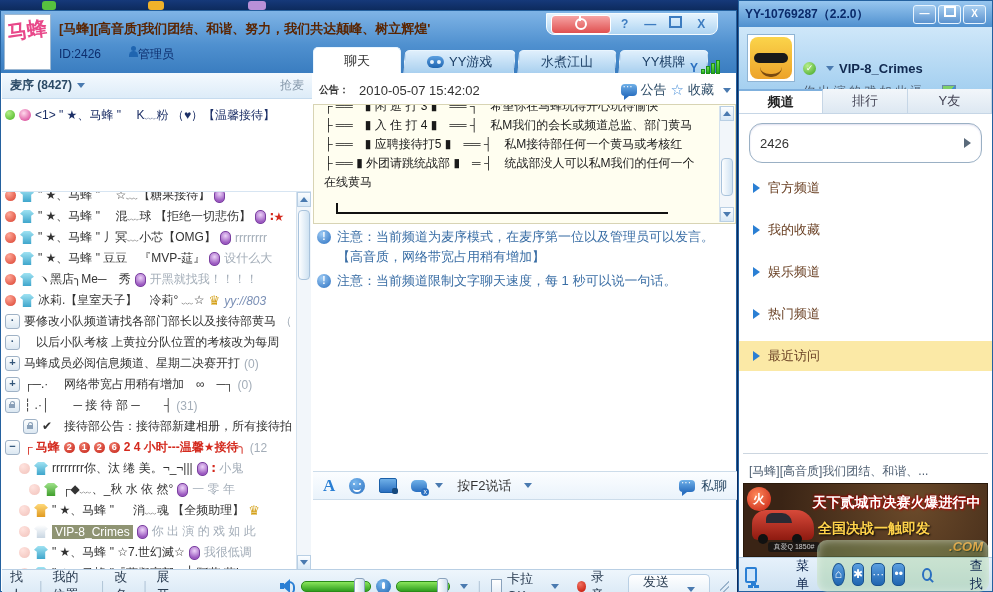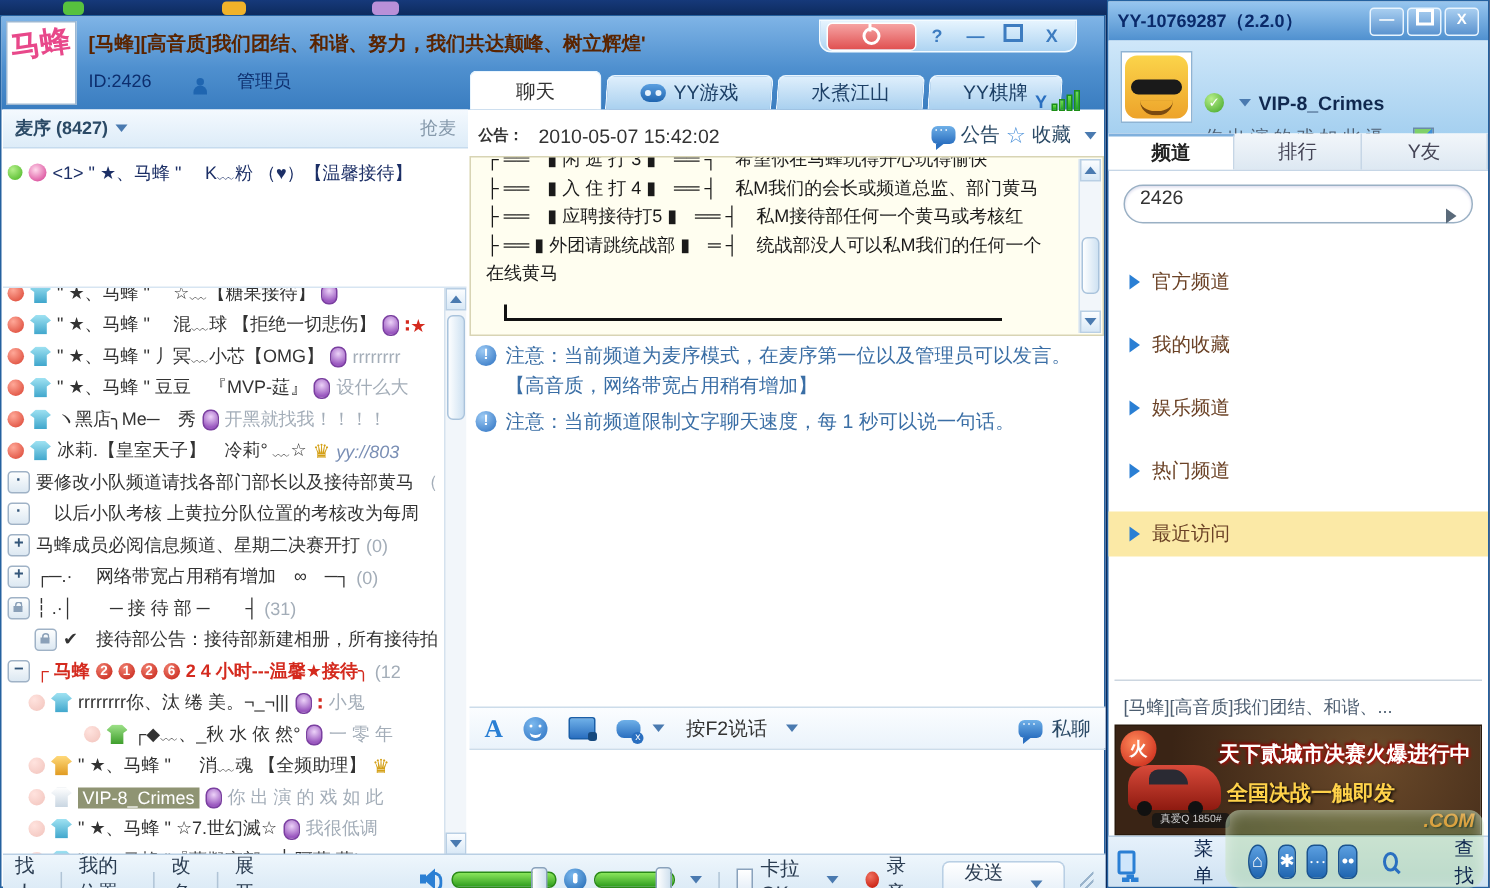--- a/index.html
+++ b/index.html
@@ -11,21 +11,21 @@
   #desktop-strip{left:0;top:0;width:738px;height:10px;background:linear-gradient(#16397a,#0d2b5e);}
   .dicon{position:absolute;top:1px;height:9px;border-radius:3px;}
 
   
   #left-win{left:0;top:10px;width:737px;height:582px;background:#fff;border:1px solid #24619f;box-sizing:border-box;}
   #lw-titlebar{left:0;top:0;width:735px;height:62px;background:linear-gradient(180deg,#7fb4e6 0%,#4f90cf 55%,#3a7dc0 100%);}
   #lw-logo{left:3px;top:3px;width:47px;height:56px;background:#fff;border:1px solid #9db8d2;box-sizing:border-box;overflow:hidden;}
   #lw-logo .calli{position:absolute;left:2px;top:4px;font-family:"Liberation Serif","DejaVu Serif",serif;font-weight:bold;color:#e8488a;font-size:20px;line-height:22px;transform:rotate(-8deg);}
   #lw-title{left:58px;top:9px;width:470px;font-size:13px;font-weight:bold;color:#5a2400;white-space:nowrap;overflow:hidden;}
   #lw-id{left:58px;top:36px;color:#0d2e6e;font-size:12px;}
-  #lw-admin{left:128px;top:35px;color:#0d2e6e;font-size:12px;display:flex;align-items:flex-end;gap:20px;}
+  #lw-admin{left:128px;top:35px;color:#0d2e6e;font-size:12px;display:flex;align-items:flex-start;gap:0;}
 
   #lw-btns{left:545px;top:2px;width:172px;height:22px;background:linear-gradient(#e6f4fe,#aed4f2);border:1px solid #f4fbff;border-radius:0 0 8px 8px;display:flex;align-items:center;gap:2px;padding:0 4px;box-sizing:border-box;}
   .pwrbtn{width:58px;height:17px;background:linear-gradient(#f6a4a4,#e05050);border:1px solid #fff;border-radius:4px;display:flex;align-items:center;justify-content:center;cursor:pointer;}
   .pwr{width:8px;height:8px;border:2px solid #fff;border-radius:50%;position:relative;}
   .pwr::after{content:"";position:absolute;left:2px;top:-4px;width:2px;height:5px;background:#fff;}
   .wbtn{flex:1;text-align:center;color:#3d7cc0;font-weight:bold;font-size:12px;cursor:pointer;line-height:17px;}
   .wbtn .sq{display:inline-block;width:9px;height:8px;border:2px solid #3d7cc0;}
 
   
   #lw-tabs{left:312px;top:36px;height:26px;display:flex;align-items:flex-end;}
@@ -137,21 +137,21 @@
   #rw-avatar .face::before{content:"";position:absolute;left:4px;top:16px;width:34px;height:10px;background:#1a1a1a;border-radius:5px;}
   #rw-avatar .face::after{content:"";position:absolute;left:10px;top:30px;width:22px;height:7px;border-bottom:3px solid #7a4a10;border-radius:0 0 10px 10px;}
   .ic-status-check{width:13px;height:13px;border-radius:50%;background:radial-gradient(circle at 35% 30%,#b8ef8a,#3da323);color:#fff;font-size:9px;line-height:13px;text-align:center;font-weight:bold;}
   #rw-name-row{left:64px;top:34px;display:flex;align-items:center;gap:5px;}
   #rw-name{font-weight:bold;color:#10284f;font-size:13px;}
   #rw-status-row{left:64px;top:56px;width:182px;display:flex;align-items:center;color:#4c5d70;font-size:12px;white-space:nowrap;overflow:hidden;}
   .ic-img-small{width:12px;height:11px;background:linear-gradient(135deg,#7fd06a 50%,#3f8fd9 50%);border:1px solid #6a8aa8;margin-left:6px;flex:none;}
   #rw-tabs{left:0;top:88px;width:253px;height:25px;background:linear-gradient(#f2f6fa,#dde8f2);border-bottom:1px solid #c6d6e6;box-sizing:border-box;display:flex;}
   .rtab{flex:1;text-align:center;line-height:24px;color:#445;font-size:13px;border-right:1px solid #c6d6e6;cursor:pointer;}
   .rtab.active{background:#fff;font-weight:bold;color:#222;border-top:2px solid #7fb0dd;line-height:21px;}
-  #rw-search{left:10px;top:122px;width:233px;height:26px;border:1px solid #9ab0c4;border-radius:13px;background:#fff;box-sizing:border-box;display:flex;align-items:flex-start;padding:0 10px;box-shadow:inset 0 1px 2px #dde;flex-direction:column;}
+  #rw-search{left:10px;top:122px;width:233px;height:40px;border:1px solid #9ab0c4;border-radius:13px;background:#fff;box-sizing:border-box;display:flex;align-items:center;padding:0 10px;box-shadow:inset 0 1px 2px #dde;}
   #rw-search .val{color:#333;font-size:13px;}
   #rw-search .go{margin-left:auto;width:0;height:0;border-left:7px solid #5a6a7a;border-top:5px solid transparent;border-bottom:5px solid transparent;cursor:pointer;}
   #rw-cats{left:0;top:160px;width:253px;}
   .cat{height:30px;display:flex;align-items:center;gap:8px;padding-left:14px;color:#6b4226;font-size:13px;cursor:pointer;margin-top:12px;}
   .cat.active{background:#fbe9a6;}
   .tri-r{width:0;height:0;border-left:7px solid #2a7fd4;border-top:5px solid transparent;border-bottom:5px solid transparent;}
   #rw-divider{left:4px;top:452px;width:245px;height:1px;background:#ccd6e0;}
   #rw-link{left:10px;top:462px;width:235px;color:#4c5d70;font-size:12px;white-space:nowrap;overflow:hidden;cursor:pointer;}
   #rw-ad{left:4px;top:482px;width:245px;height:74px;background:radial-gradient(circle at 70% 30%,#6b4a2a,#3a2415 75%);border:1px solid #2a1a0c;box-sizing:border-box;overflow:hidden;cursor:pointer;}
   #ad-fire{position:absolute;left:3px;top:3px;width:24px;height:24px;border-radius:50%;background:radial-gradient(circle at 40% 35%,#ff8a5a,#c41e12);color:#fff;font-size:12px;font-weight:bold;text-align:center;line-height:24px;}
@@ -322,21 +322,21 @@
             <span class="sg-grey">(12</span>
           </div>
           <div class="mrow" style="padding-left: 17px;">
             <span class="ic ic-red-dot-faded"></span>
             <span class="ic shirt ic-shirt-cyan"></span>
             <span class="sg-norm">rrrrrrrr你、汰 绻 美。¬_¬|||</span>
             <span class="ic ic-pbadge"></span>
             <span class="sg-red">∶</span>
             <span class="sg-grey">小鬼</span>
           </div>
-          <div class="mrow" style="padding-left: 11px; justify-content: center;">
+          <div class="mrow" style="padding-left: 27px;">
             <span class="ic ic-red-dot-faded"></span>
             <span class="ic shirt ic-shirt-green"></span>
             <span class="sg-norm">┌◆﹏、_秋 水 依 然°</span>
             <span class="ic ic-pbadge"></span>
             <span class="sg-grey">一 零 年</span>
           </div>
           <div class="mrow" style="padding-left: 17px;">
             <span class="ic ic-red-dot-faded"></span>
             <span class="ic shirt ic-shirt-yellow"></span>
             <span class="sg-norm">" ★、马蜂 " ゞ 消﹏魂 【全频助理】</span>

